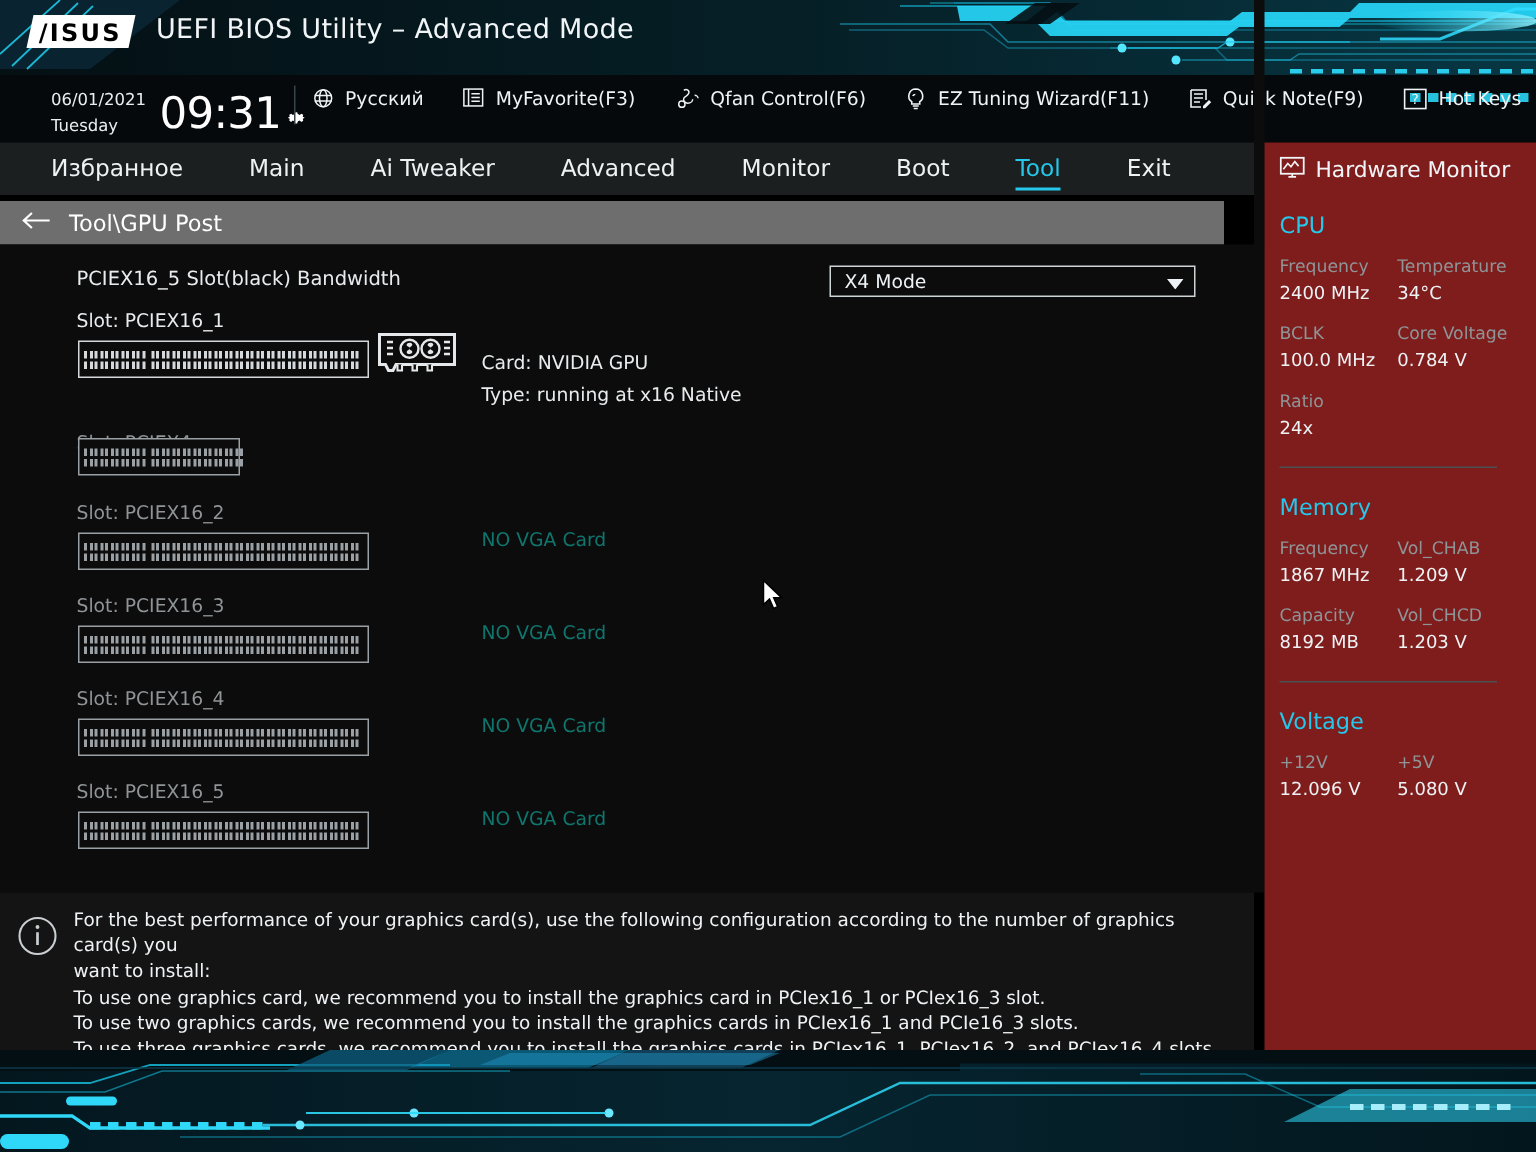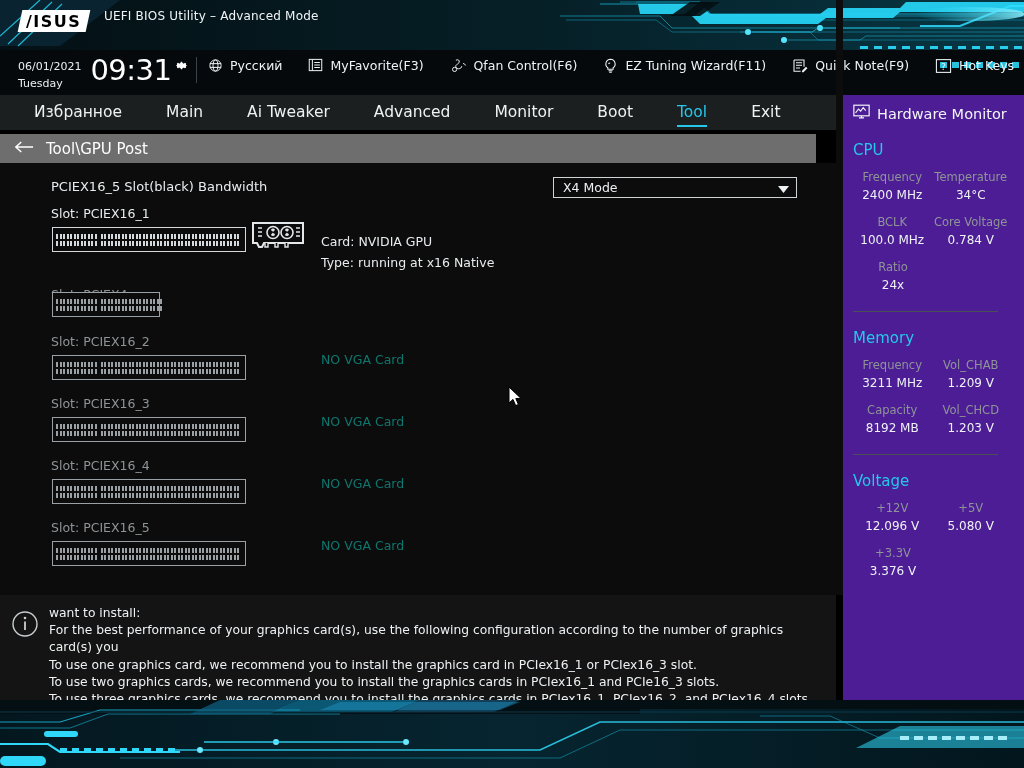--- a/index.html
+++ b/index.html
@@ -26,24 +26,24 @@
     transform: skewX(-12deg);
     background: #fff;
   }
   .asus-logo span {
     transform: skewX(12deg);
     color: #000; font-weight: bold; font-size: 16px;
     letter-spacing: 1.5px; font-family: "DejaVu Sans", sans-serif;
   }
   .app-title {
     position: absolute; left: 104px; top: 9px;
-    font-size: 12px; color: #f2f5f7; letter-spacing: .2px;
-  }
-
-  .datetime { position: absolute; left: 18px; top: 56px; display: flex; align-items: flex-start; }
+    font-size: 18px; color: #f2f5f7; letter-spacing: .2px;
+  }
+
+  .datetime { position: absolute; left: 34px; top: 56px; display: flex; align-items: flex-end; }
   .dt-date { font-size: 11px; color: #e9eef1; line-height: 13px; padding-top: 4px; }
   .dt-time { font-size: 29px; color: #fff; line-height: 29px; margin-left: 9px; letter-spacing: -.5px; }
   .gear { margin-left: 3px; margin-top: 2px; }
 
   .hdr-sep { position: absolute; left: 196px; top: 57px; width: 1px; height: 26px; background: #3a4549; }
 
   .hdr-items { position: absolute; left: 208px; top: 58px; display: flex; align-items: center; }
   .hdr-item { display: flex; height: 26px; margin-right: 26px; cursor: default; }
   .hdr-item .lbl { font-size: 12.5px; color: #eef3f5; margin-left: 7px; white-space: nowrap; }
   .hdr-item svg { display: block; }
@@ -118,27 +118,27 @@
     position: absolute; left: 0; top: 595px; width: 836px; height: 105px;
     background: #141414;
   }
   .help-icon { position: absolute; left: 12px; top: 16px; }
   .help-text { position: absolute; left: 49px; top: 10px; width: 778px; }
   .help-text p { font-size: 12.3px; color: #eef2f4; line-height: 17.2px; }
 
   
   .hwmon {
     position: absolute; left: 843px; top: 95px; width: 181px; height: 605px;
-    background: #4c1d95; padding: 0 14px 0 10px;
+    background: #7f1d1d; padding: 0 14px 0 10px;
   }
   .hw-title { display: flex; align-items: center; margin-top: 9px; }
   .hw-title .t { font-size: 14.5px; color: #f2f5f7; margin-left: 7px; }
   .hw-sect { font-size: 15px; color: #25c7ea; margin-top: 17px; }
   .hw-grid { display: flex; margin-top: 11px; }
-  .hw-col { width: 80px; text-align: center; }
+  .hw-col { width: 80px; }
   .hw-k { font-size: 11.5px; color: #8f9497; line-height: 15px; }
   .hw-v { font-size: 12px; color: #eef2f4; line-height: 17px; margin-top: 2px; }
   .hw-rule { height: 1px; background: #4a5153; margin: 17px 12px 0 0; }
 
   
   .statusbar {
     position: absolute; left: 0; top: 700px; width: 1024px; height: 68px;
     background: #05171d; overflow: hidden;
   }
   .sb-deco { position: absolute; inset: 0; }
@@ -1055,22 +1055,22 @@
 
   <div class="helpbox">
     <span class="help-icon">
       <svg width="26" height="26" viewBox="0 0 26 26" fill="none" stroke="#c9ced1" stroke-width="1.4">
         <circle cx="13" cy="13" r="12"></circle>
         <circle cx="13" cy="7" r="1.3" fill="#c9ced1" stroke="none"></circle>
         <path d="M13 10.5v8.5" stroke-width="1.8"></path>
       </svg>
     </span>
     <div class="help-text">
+      <p>For the best performance of your graphics card(s), use the following configuration according to the number of graphics card(s) you</p>
       <p>want to install:</p>
-      <p>For the best performance of your graphics card(s), use the following configuration according to the number of graphics card(s) you</p>
       <p>To use one graphics card, we recommend you to install  the graphics card in PCIex16_1 or PCIex16_3 slot.</p>
       <p>To use two graphics cards, we recommend you to install the graphics cards in PCIex16_1 and PCIe16_3 slots.</p>
       <p>To use three graphics cards, we recommend you to install the graphics cards in PCIex16_1, PCIex16_2, and PCIex16_4 slots.</p>
     </div>
   </div>
 
   <div class="hdr-divider"></div>
 
   <div class="hwmon">
     <div class="hw-title">
@@ -1110,21 +1110,21 @@
         <div class="hw-k">Ratio</div>
         <div class="hw-v">24x</div>
       </div>
     </div>
     <div class="hw-rule"></div>
 
     <div class="hw-sect">Memory</div>
     <div class="hw-grid">
       <div class="hw-col">
         <div class="hw-k">Frequency</div>
-        <div class="hw-v">3211 MHz</div>
+        <div class="hw-v">1867 MHz</div>
       </div>
       <div class="hw-col">
         <div class="hw-k">Vol_CHAB</div>
         <div class="hw-v">1.209 V</div>
       </div>
     </div>
     <div class="hw-grid">
       <div class="hw-col">
         <div class="hw-k">Capacity</div>
         <div class="hw-v">8192 MB</div>
@@ -1138,26 +1138,20 @@
 
     <div class="hw-sect">Voltage</div>
     <div class="hw-grid">
       <div class="hw-col">
         <div class="hw-k">+12V</div>
         <div class="hw-v">12.096 V</div>
       </div>
       <div class="hw-col">
         <div class="hw-k">+5V</div>
         <div class="hw-v">5.080 V</div>
-      </div>
-    </div>
-    <div class="hw-grid">
-      <div class="hw-col">
-        <div class="hw-k">+3.3V</div>
-        <div class="hw-v">3.376 V</div>
       </div>
     </div>
   </div>
 
   <div class="statusbar">
     <svg class="sb-deco" width="1024" height="68" viewBox="0 0 1024 68">
       <defs>
         <linearGradient id="fg" x1="0" y1="0" x2="1" y2="0">
           <stop offset="0" stop-color="#04171f"></stop>
             <stop offset=".5" stop-color="#062530"></stop>

